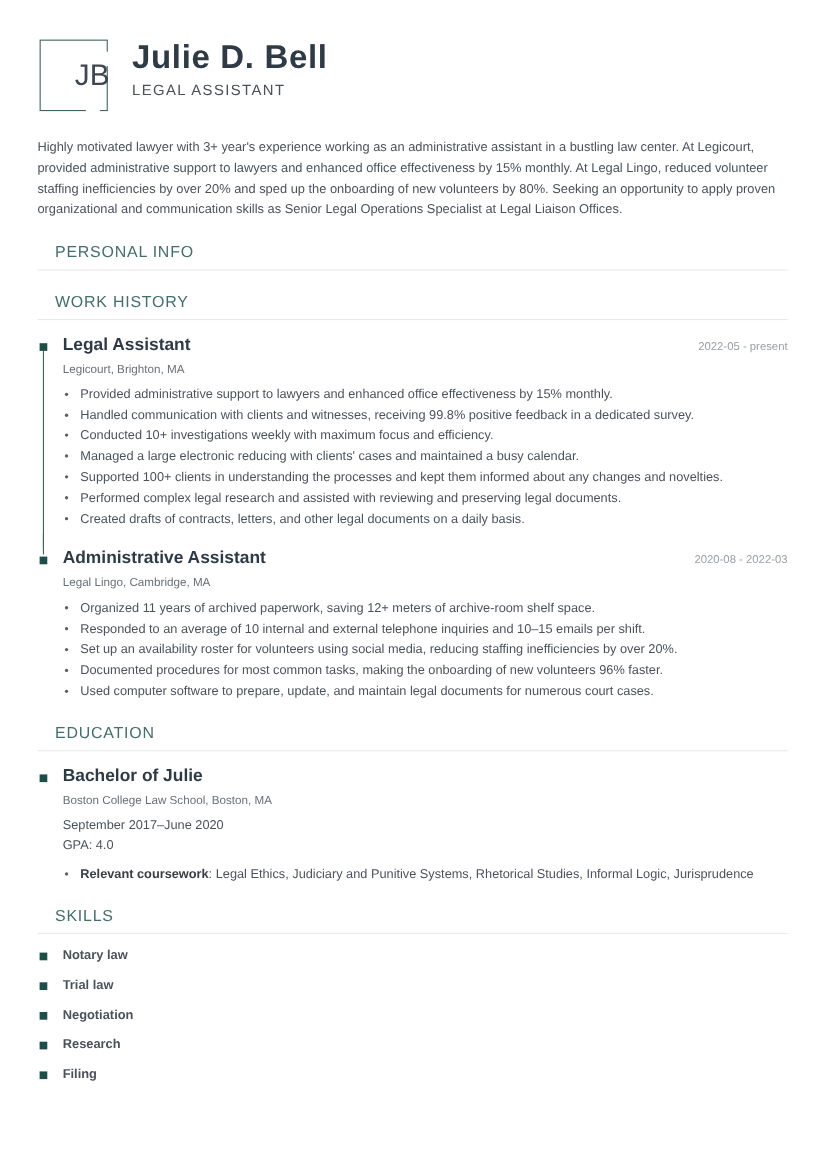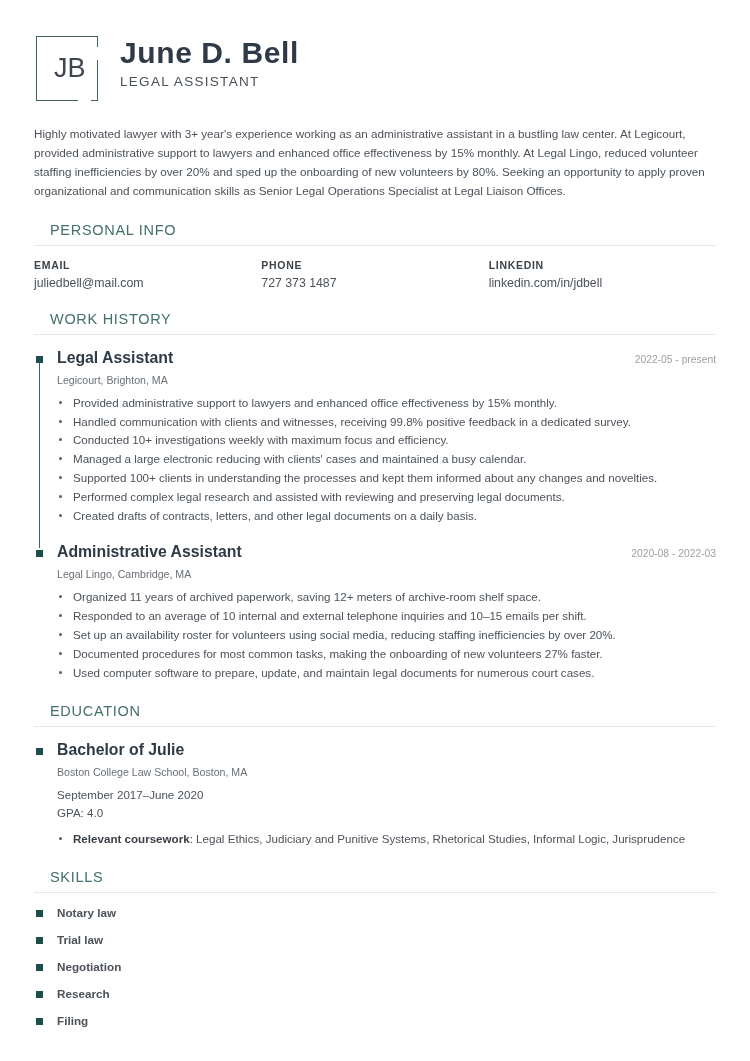--- a/index.html
+++ b/index.html
@@ -49,21 +49,21 @@
   .monogram .gap-b {
     position: absolute;
     left: 44px;
     bottom: 0px;
     width: 13px;
     height: 5px;
     background: #ffffff;
   }
   .monogram .initials {
     position: absolute;
-    left: 20px;
+    left: 34px;
     top: 22px;
     font-size: 27px;
     font-weight: 400;
     color: #3f4650;
     letter-spacing: 0px;
     line-height: 1;
   }
   .name-block { padding-top: 6px; }
   .name {
     font-size: 30px;
@@ -227,44 +227,30 @@
 <div class="page">
 
   <div class="header">
     <div class="monogram">
       <div class="mbox"></div>
       <div class="gap-r"></div>
       <div class="gap-b"></div>
       <div class="initials">JB</div>
     </div>
     <div class="name-block">
-      <h1 class="name">June D. Bell</h1>
+      <h1 class="name">Julie D. Bell</h1>
       <p class="role">LEGAL ASSISTANT</p>
     </div>
   </div>
 
   <div class="summary">Highly motivated lawyer with 3+ year's experience working as an administrative assistant in a bustling law center. At Legicourt, provided administrative support to lawyers and enhanced office effectiveness by 15% monthly. At Legal Lingo, reduced volunteer staffing inefficiencies by over 20% and sped up the onboarding of new volunteers by 80%. Seeking an opportunity to apply proven organizational and communication skills as Senior Legal Operations Specialist at Legal Liaison Offices.</div>
 
   <div class="section">
     <h2 class="section-title">PERSONAL INFO</h2>
     <div class="divider"></div>
-    <div class="info-row">
-      <div class="info-col">
-        <div class="info-label">EMAIL</div>
-        <div class="info-value">juliedbell@mail.com</div>
-      </div>
-      <div class="info-col">
-        <div class="info-label">PHONE</div>
-        <div class="info-value">727 373 1487</div>
-      </div>
-      <div class="info-col">
-        <div class="info-label">LINKEDIN</div>
-        <div class="info-value">linkedin.com/in/jdbell</div>
-      </div>
-    </div>
   </div>
 
   <div class="section">
     <h2 class="section-title">WORK HISTORY</h2>
     <div class="divider"></div>
 
     <div class="entry">
       <div class="marker"></div>
       <div class="spine" style="height:185px"></div>
       <div class="entry-head">
@@ -288,21 +274,21 @@
       <div class="spine" style="height:14px;top:-13px"></div>
       <div class="entry-head">
         <div class="entry-title">Administrative Assistant</div>
         <div class="entry-date">2020-08  - 2022-03</div>
       </div>
       <div class="entry-sub">Legal Lingo, Cambridge, MA</div>
       <ul class="bullets">
         <li>Organized 11 years of archived paperwork, saving 12+ meters of archive-room shelf space.</li>
         <li>Responded to an average of 10 internal and external telephone inquiries and 10–15 emails per shift.</li>
         <li>Set up an availability roster for volunteers using social media, reducing staffing inefficiencies by over 20%.</li>
-        <li>Documented procedures for most common tasks, making the onboarding of new volunteers 27% faster.</li>
+        <li>Documented procedures for most common tasks, making the onboarding of new volunteers 96% faster.</li>
         <li>Used computer software to prepare, update, and maintain legal documents for numerous court cases.</li>
       </ul>
     </div>
   </div>
 
   <div class="section">
     <h2 class="section-title">EDUCATION</h2>
     <div class="divider"></div>
     <div class="entry">
       <div class="marker"></div>

